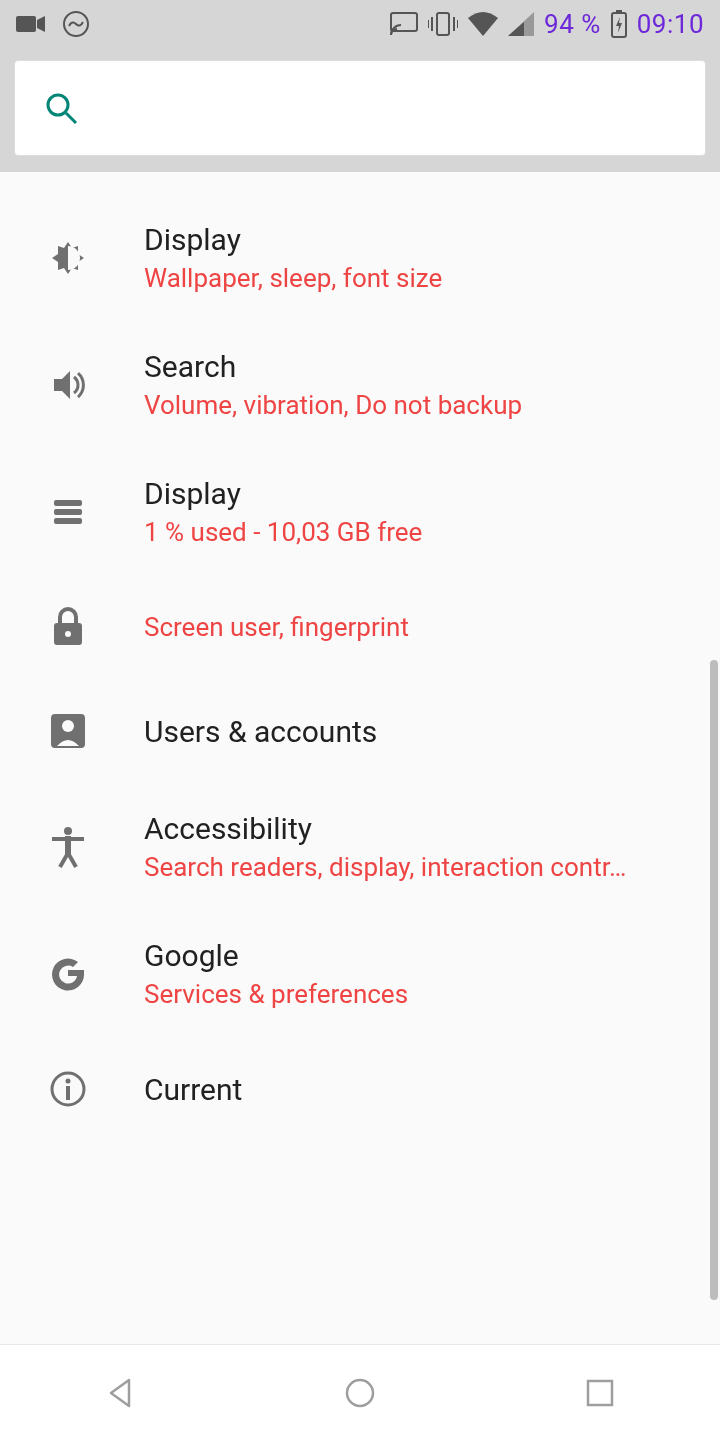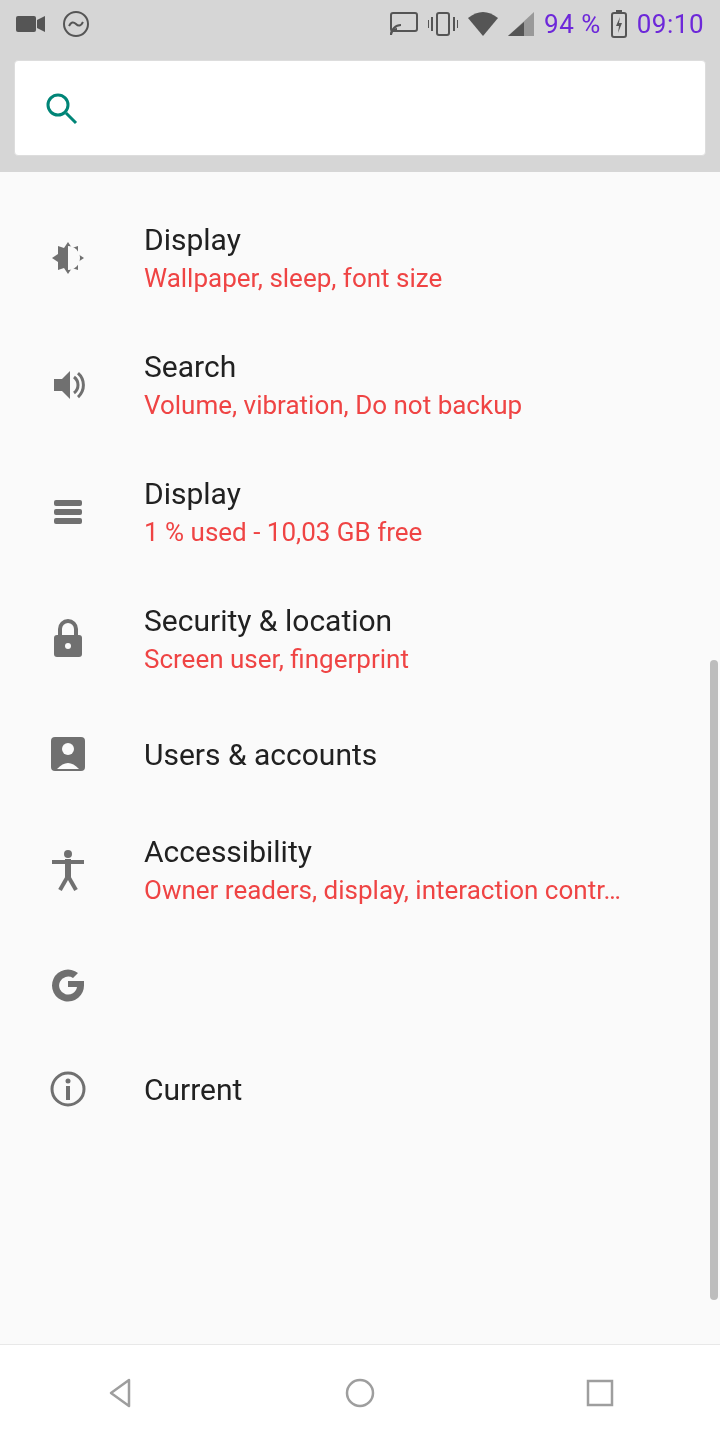--- a/index.html
+++ b/index.html
@@ -148,21 +148,20 @@
       <div class="icon-slot">
           <span>
         <svg width="36" height="40" viewBox="0 0 36 40">
               <rect x="4" y="16" width="28" height="22" rx="3" fill="#707070"></rect>
               <path d="M10 16 L10 10 A8 8 0 0 1 26 10 L26 16" stroke="#707070" stroke-width="4" fill="none"></path>
               <circle cx="18" cy="27" r="3" fill="#fafafa"></circle>
             </svg>
       </span>
         </div>
       <div class="texts">
-        <span class="title">Security &amp; location</span>
         <span class="subtitle">Screen user, fingerprint</span>
       </div>
     </div>
 
     <div class="item">
       <div class="icon-slot">
           <span>
         <svg width="38" height="38" viewBox="0 0 38 38">
               <rect x="2" y="2" width="34" height="34" rx="4" fill="#707070"></rect>
               <circle cx="19" cy="14" r="6" fill="#fafafa"></circle>
@@ -182,32 +181,36 @@
               <circle cx="20" cy="6" r="4" fill="#707070"></circle>
               <rect x="17" y="11" width="6" height="18" fill="#707070"></rect>
               <line x1="4" y1="14" x2="36" y2="14" stroke="#707070" stroke-width="4"></line>
               <line x1="20" y1="28" x2="12" y2="42" stroke="#707070" stroke-width="4"></line>
               <line x1="20" y1="28" x2="28" y2="42" stroke="#707070" stroke-width="4"></line>
             </svg>
       </span>
         </div>
       <div class="texts">
         <span class="title">Accessibility</span>
-        <span class="subtitle">Owner readers, display, interaction contr…</span>
+        <span class="subtitle">Search readers, display, interaction contr…</span>
       </div>
     </div>
 
     <div class="item">
       <div class="icon-slot">
           <span>
         <svg width="40" height="40" viewBox="0 0 40 40">
               <path d="M36 20 A16 16 0 1 1 30 8 L25 13 A9 9 0 1 0 29 22 L20 22 L20 16 L36 16 Z" fill="#707070"></path>
             </svg>
       </span>
         </div>
+      <div class="texts">
+        <span class="title">Google</span>
+        <span class="subtitle">Services &amp; preferences</span>
+      </div>
     </div>
 
     <div class="item">
       <div class="icon-slot">
           <span>
         <svg width="40" height="40" viewBox="0 0 40 40">
               <circle cx="20" cy="20" r="16" stroke="#707070" stroke-width="3" fill="none"></circle>
               <circle cx="20" cy="12" r="2.5" fill="#707070"></circle>
               <rect x="18" y="17" width="4" height="14" fill="#707070"></rect>
             </svg>

